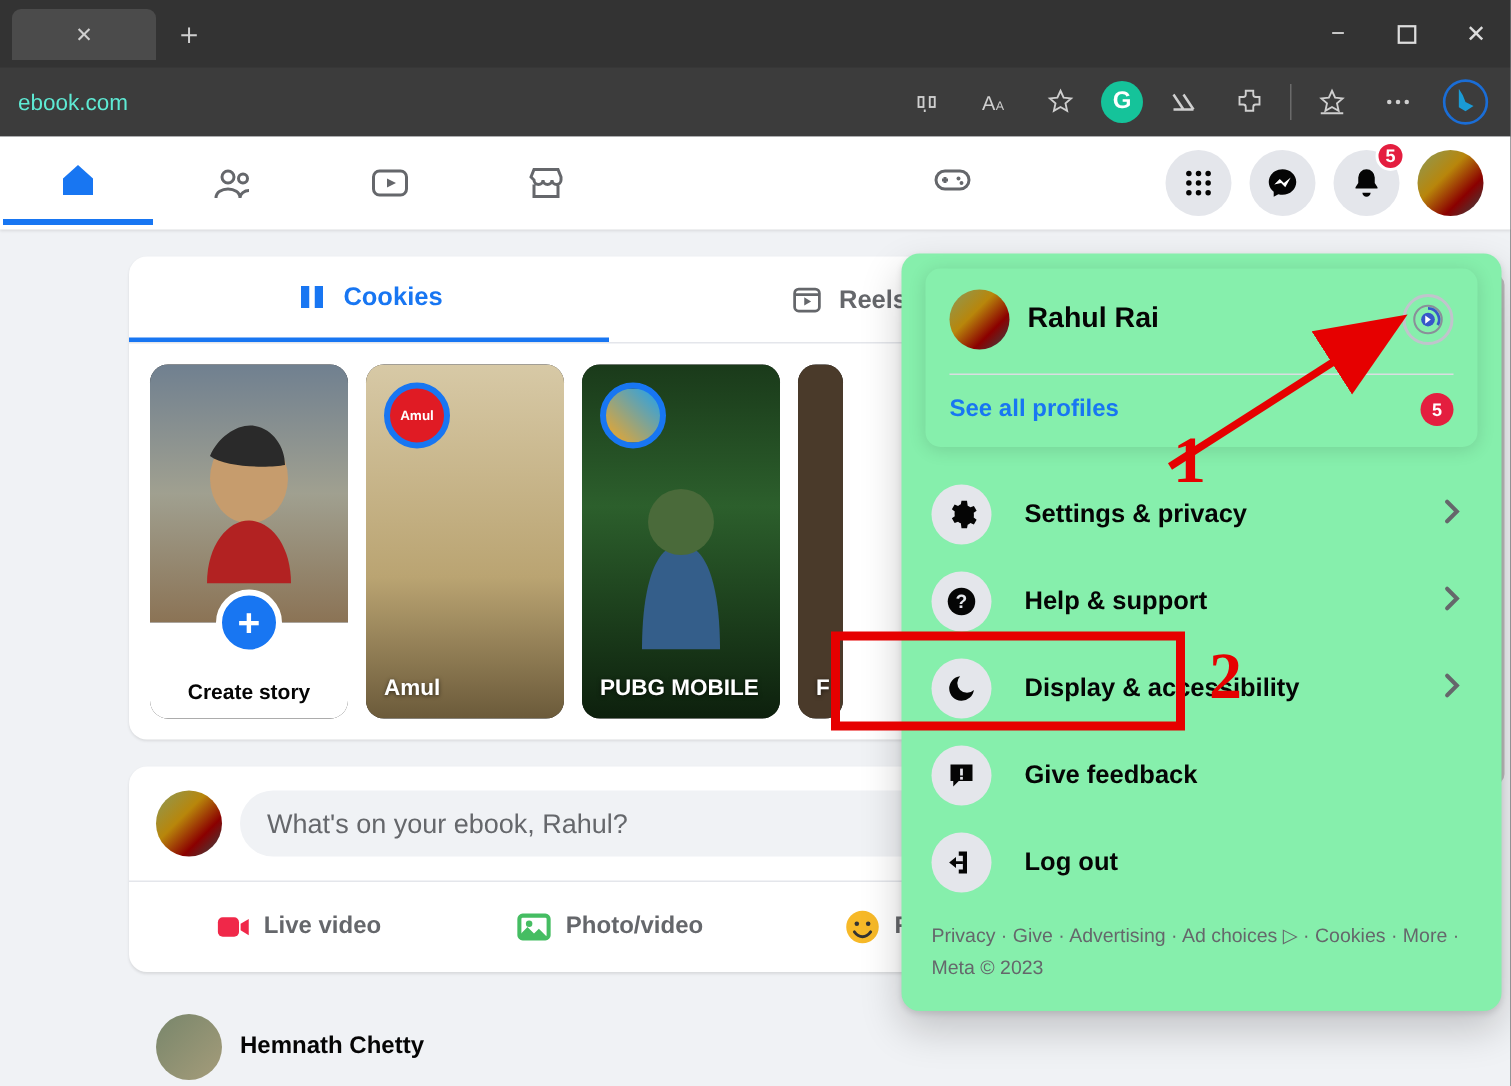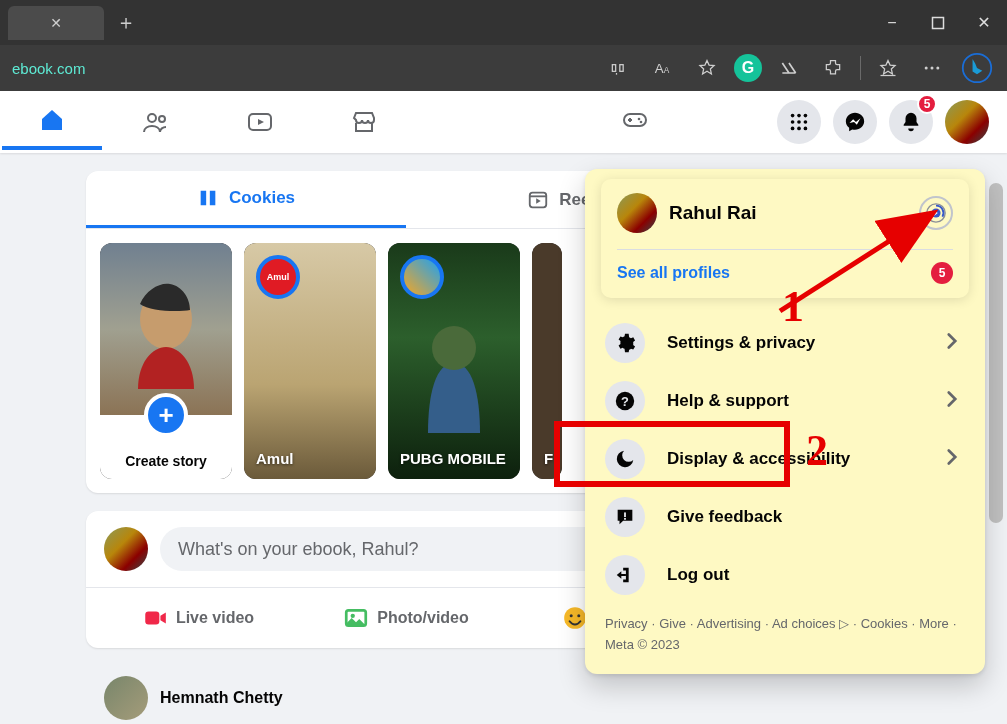--- a/index.html
+++ b/index.html
@@ -55,21 +55,21 @@
   .composer .input-pill { flex:1; height:44px; background:#f0f2f5; border-radius:22px; display:flex; align-items:center; padding:0 18px; color:#65676b; font-size:18px; }
   .composer .actions { display:flex; padding:8px; }
   .composer .action { flex:1; display:flex; align-items:center; justify-content:center; gap:8px; height:44px; border-radius:8px; color:#65676b; font-weight:600; font-size:16px; }
   .composer .action svg { width:26px; height:26px; }
 
   .feed-item { display:flex; align-items:center; gap:12px; padding:14px 18px; margin-top:14px; }
   .feed-item .mini-avatar { width:44px; height:44px; border-radius:50%; background:linear-gradient(135deg,#78866b,#a59c7a); }
   .feed-item .name { font-weight:700; font-size:16px; color:#050505; }
 
   
-  .dropdown { position:absolute; top:78px; right:22px; width:400px; background:#fef9c3; border-radius:12px; box-shadow:0 12px 28px rgba(0,0,0,.2),0 2px 4px rgba(0,0,0,.1); padding:10px 16px 18px; z-index:20; }
+  .dropdown { position:absolute; top:78px; right:6px; width:400px; background:#86efac; border-radius:12px; box-shadow:0 12px 28px rgba(0,0,0,.2),0 2px 4px rgba(0,0,0,.1); padding:10px 16px 18px; z-index:20; }
   .profile-card { border-radius:10px; box-shadow:0 2px 12px rgba(0,0,0,.12); padding:14px 16px; margin-bottom:16px; }
   .profile-row { display:flex; align-items:center; gap:12px; }
   .profile-avatar { width:40px; height:40px; border-radius:50%; background:linear-gradient(135deg,#8a9a5b,#b8860b 40%,#8b0000 70%,#2f4f4f); }
   .profile-name { font-weight:700; font-size:19px; color:#050505; }
   .brand-circle { margin-left:auto; width:34px; height:34px; border-radius:50%; border:2px solid #c0c4cc; display:flex; align-items:center; justify-content:center; color:#3758c9; font-weight:700; }
   .profile-sep { height:1px; background:#dadde1; margin:16px 0 12px; }
   .see-all-row { display:flex; align-items:center; }
   .see-all { color:#1876f2; font-weight:600; font-size:16px; }
   .see-all-badge { margin-left:auto; width:22px; height:22px; border-radius:11px; background:#e41e3f; color:#fff; font-size:12px; font-weight:700; display:flex; align-items:center; justify-content:center; }
 

